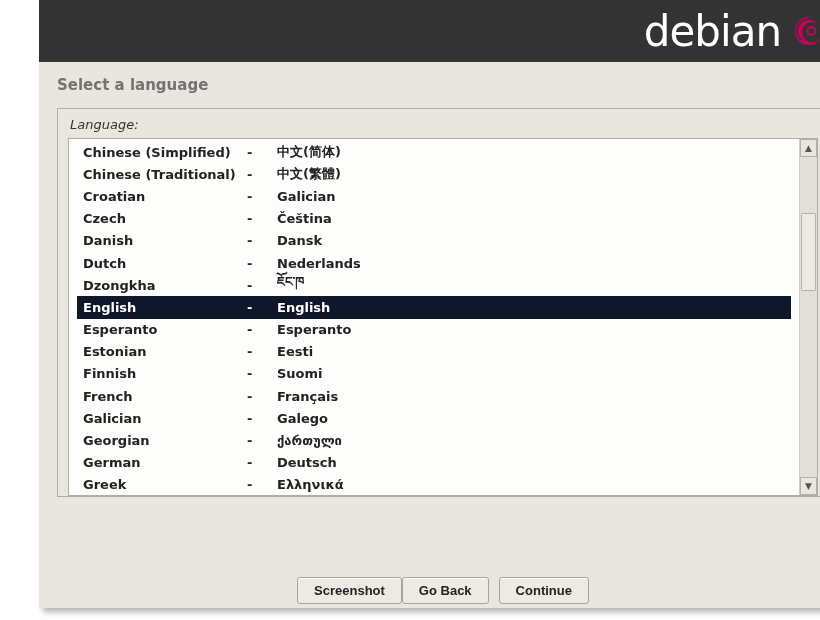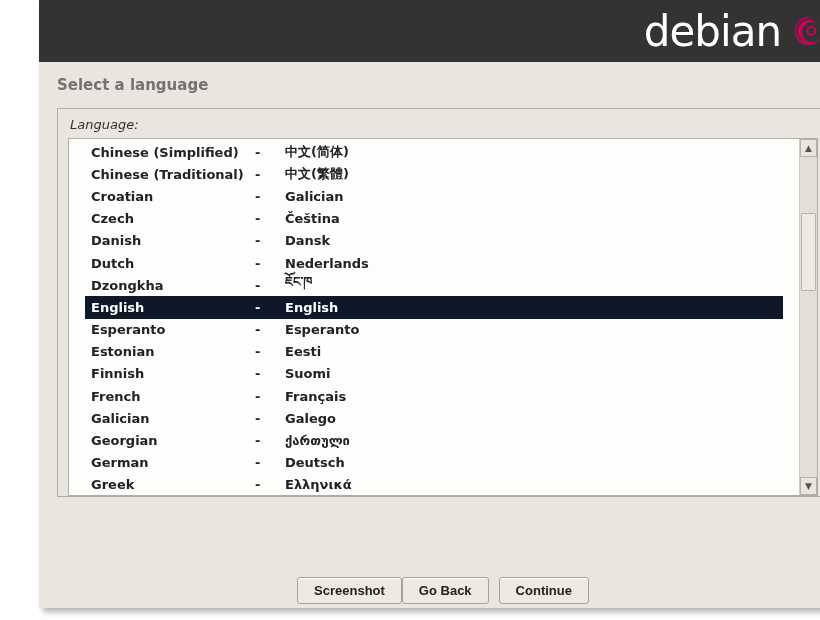--- a/index.html
+++ b/index.html
@@ -71,21 +71,21 @@
     }
     .list-wrap {
       display: flex;
       border: 1px solid #b0ada5;
       background: #fdfdfc;
       height: 358px;
     }
     .list {
       flex: 1;
       overflow: hidden;
-      padding: 2px 16px;
+      padding: 2px 8px;
     }
     .row {
       display: flex;
       align-items: center;
       font-size: 13px;
       font-weight: bold;
       color: #222;
       padding: 2px 6px;
       height: 22.2px;
       white-space: nowrap;

